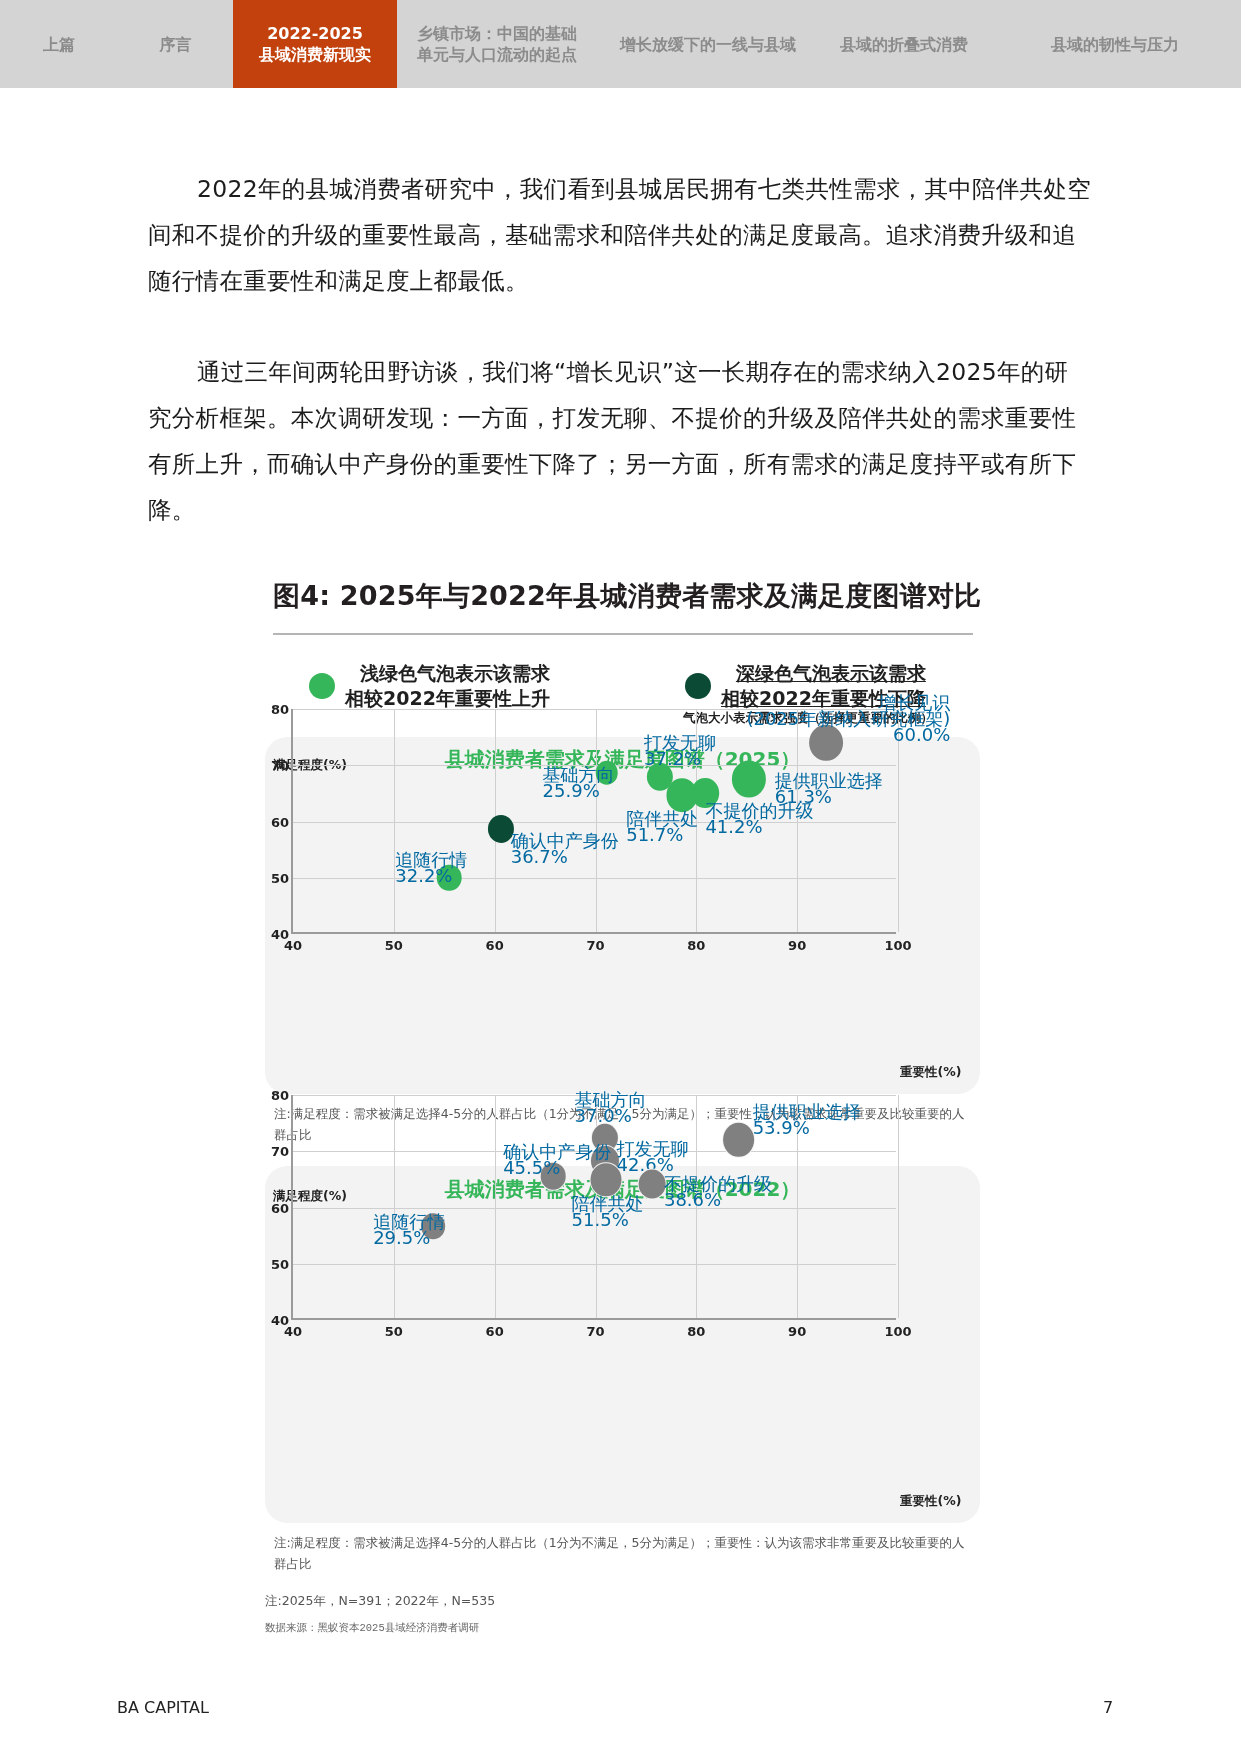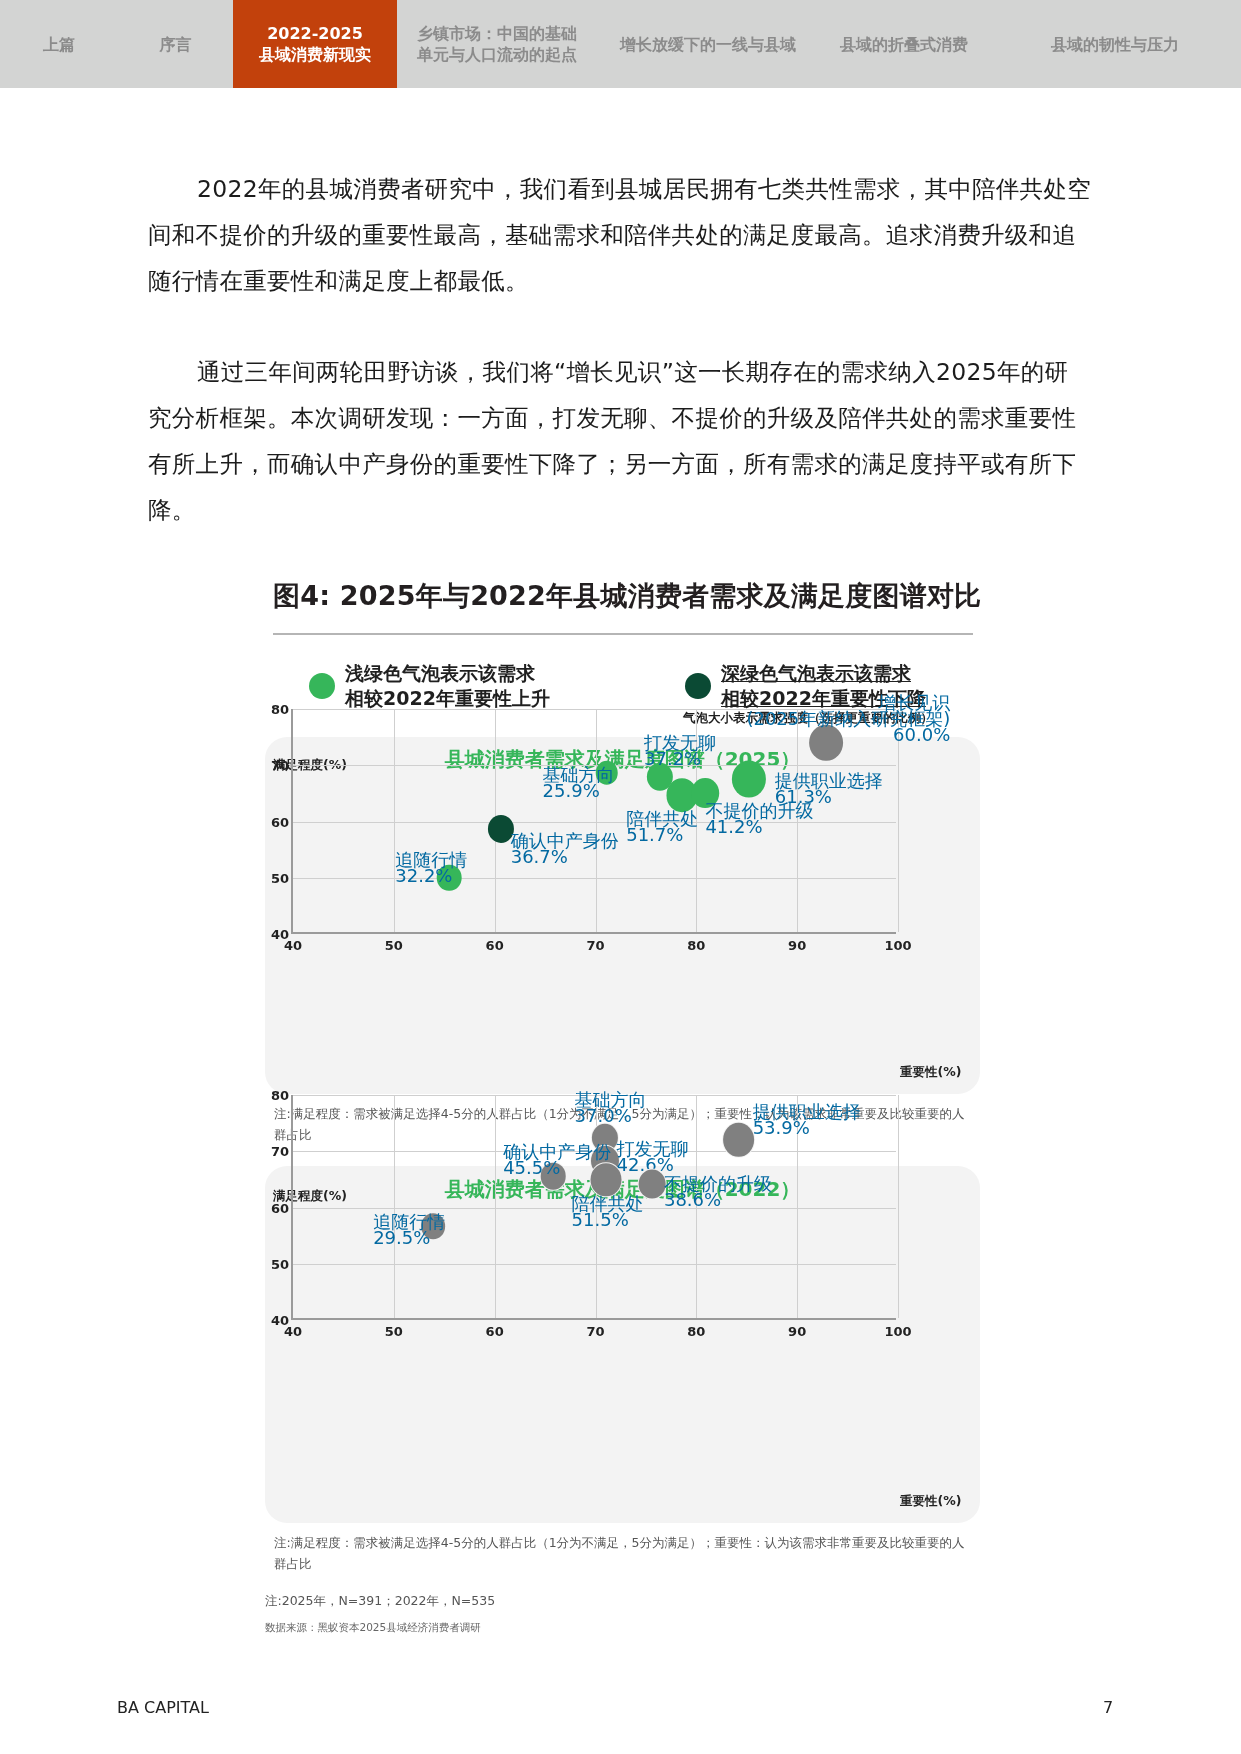--- a/index.html
+++ b/index.html
@@ -9,41 +9,41 @@
   .topnav { position: absolute; left: 0; top: 0; width: 1241px; height: 88px; background: #d3d4d3; display: flex; }
   .tab { height: 88px; display: flex; align-items: center; justify-content: center; text-align: center;
          color: #8b8b8b; font-size: 16px; font-weight: bold; line-height: 21px; cursor: pointer; }
   .tab.active { background: #c2410c; color: #ffffff; }
 
   .para { position: absolute; left: 148px; width: 944px; font-size: 23.5px; line-height: 46px; color: #1c1c1c; text-indent: 49px; letter-spacing: 0.3px; }
 
   .fig-title { position: absolute; left: 273px; top: 578px; font-size: 27px; font-weight: bold; color: #231f20; letter-spacing: 0.2px; }
   .fig-rule { position: absolute; left: 273px; top: 633px; width: 700px; height: 2px; background: #b5b5b5; }
 
-  .legend-item { position: absolute; display: flex; align-items: center; }
+  .legend-item { position: absolute; display: flex; align-items: center; text-align: right; }
   .legend-dot { width: 26px; height: 26px; border-radius: 50%; margin-right: 10px; }
   .legend-text { font-size: 19px; font-weight: bold; line-height: 25px; color: #1f1f1f; }
   .legend-note { position: absolute; left: 683px; top: 710px; font-size: 12.5px; font-weight: bold; color: #1f1f1f; }
 
   .panel { position: absolute; left: 265px; width: 715px; background: #f3f3f3; border-radius: 22px; }
   .panel-title { position: absolute; left: 0; width: 100%; top: 12px; text-align: center; font-size: 20px; font-weight: bold; color: #36b65a; }
   .ylabel { position: absolute; left: 8px; top: 26px; font-size: 12.5px; font-weight: bold; color: #222; }
   .xlabel { position: absolute; right: 10px; font-size: 12.5px; font-weight: bold; color: #222; }
   .plot { position: absolute; left: 28px; width: 605px; height: 225px; border-left: 2px solid #9a9a9a; border-bottom: 2px solid #9a9a9a; }
   .grid-v, .grid-h { position: absolute; background: #cfcfcf; }
   .grid-v { top: 0; bottom: 0; width: 1px; }
   .grid-h { left: 0; right: 0; height: 1px; }
   .ytick { position: absolute; left: -26px; font-size: 13px; font-weight: bold; color: #222; width: 22px; text-align: right; transform: translateY(-50%); }
   .xtick { position: absolute; top: 229px; font-size: 13px; font-weight: bold; color: #222; transform: translateX(-50%); }
   .bubble { position: absolute; border-radius: 50%; transform: translate(-50%, -50%); }
   .blabel { position: absolute; font-size: 18px; line-height: 16px; color: #0369a1; white-space: nowrap; }
 
   .note { position: absolute; left: 274px; width: 700px; font-size: 12.5px; line-height: 21px; color: #555; }
   .footnote { position: absolute; left: 265px; font-size: 12.5px; color: #555; }
-  .source { position: absolute; left: 265px; font-size: 10.5px; color: #666; }
+  .source { position: absolute; left: 265px; font-size: 10.5px; color: #666; font-family: Liberation Mono, monospace; }
   .footer-left { position: absolute; left: 117px; top: 1698px; font-size: 16px; color: #222; }
   .footer-right { position: absolute; left: 1103px; top: 1698px; font-size: 16px; color: #222; }
 </style>
 </head>
 <body>
 
 <div class="topnav">
   <div class="tab" style="width:118px;">
       <span>上篇</span>
     </div>

